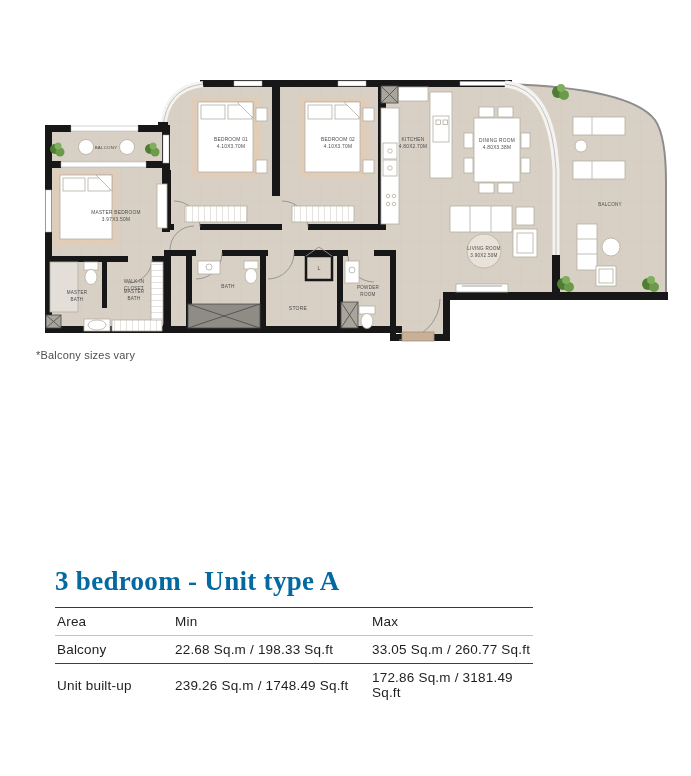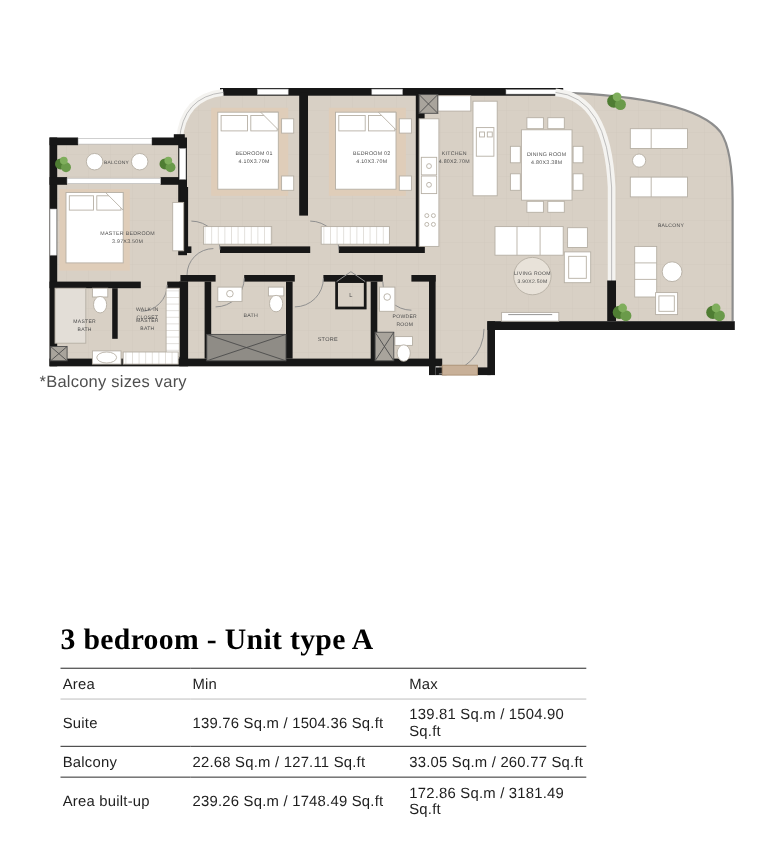--- a/index.html
+++ b/index.html
@@ -1,19 +1,19 @@
 <!DOCTYPE html>
 <html><head>
 <meta charset="utf-8">
 <style>
   html,body{margin:0;padding:0;background:#ffffff;}
   body{width:691px;height:776px;position:relative;font-family:"Liberation Sans",sans-serif;-webkit-font-smoothing:antialiased;}
   .plan-wrap{position:absolute;top:0;left:0;width:691px;height:400px;}
-  .plan-note{position:absolute;top:339px;left:36px;font-size:15px;color:#4f4f4f;letter-spacing:.2px;text-align:center;}
-  .section-title{position:absolute;top:548px;left:55px;font-family:"Liberation Serif","DejaVu Serif",serif;font-size:27px;color:#000000;letter-spacing:.3px;}
+  .plan-note{position:absolute;top:349px;left:36px;font-size:11px;color:#4f4f4f;letter-spacing:.2px;text-align:center;}
+  .section-title{position:absolute;top:548px;left:55px;font-family:"Liberation Serif","DejaVu Serif",serif;font-size:27px;color:#0369a1;letter-spacing:.3px;}
   .area-table{position:absolute;top:607px;left:55px;width:478px;border-collapse:collapse;font-size:13.5px;color:#1e1e1e;}
   .area-table th,.area-table td{text-align:left;font-weight:400;padding:6px 0 6px 2px;letter-spacing:.2px;}
   .area-table thead tr{border-top:1.5px solid #3a3a3a;border-bottom:1px solid #c3c3c3;}
   .area-table tbody tr{border-bottom:1px solid #3f3f3f;}
   .area-table tbody tr:last-child{border-bottom:none;}
   .col-area{width:116px;}
   .col-min{width:195px;}
   svg text{font-family:"Liberation Sans",sans-serif;fill:#4c4c4c;letter-spacing:.25px;}
 </style>
 </head>
@@ -322,28 +322,23 @@
 <table class="area-table">
   <thead>
     <tr>
       <th class="col-area">Area</th>
       <th class="col-min">Min</th>
       <th>Max</th>
     </tr>
   </thead>
   <tbody>
     <tr>
-      <td>Suite</td>
-      <td>139.76 Sq.m / 1504.36 Sq.ft</td>
-      <td>139.81 Sq.m / 1504.90 Sq.ft</td>
-    </tr>
-    <tr>
       <td>Balcony</td>
-      <td>22.68 Sq.m / 127.11 Sq.ft</td>
+      <td>22.68 Sq.m / 198.33 Sq.ft</td>
       <td>33.05 Sq.m / 260.77 Sq.ft</td>
     </tr>
     <tr>
-      <td>Area built-up</td>
+      <td>Unit built-up</td>
       <td>239.26 Sq.m / 1748.49 Sq.ft</td>
       <td>172.86 Sq.m / 3181.49 Sq.ft</td>
     </tr>
   </tbody>
 </table>
 
 </body></html>

